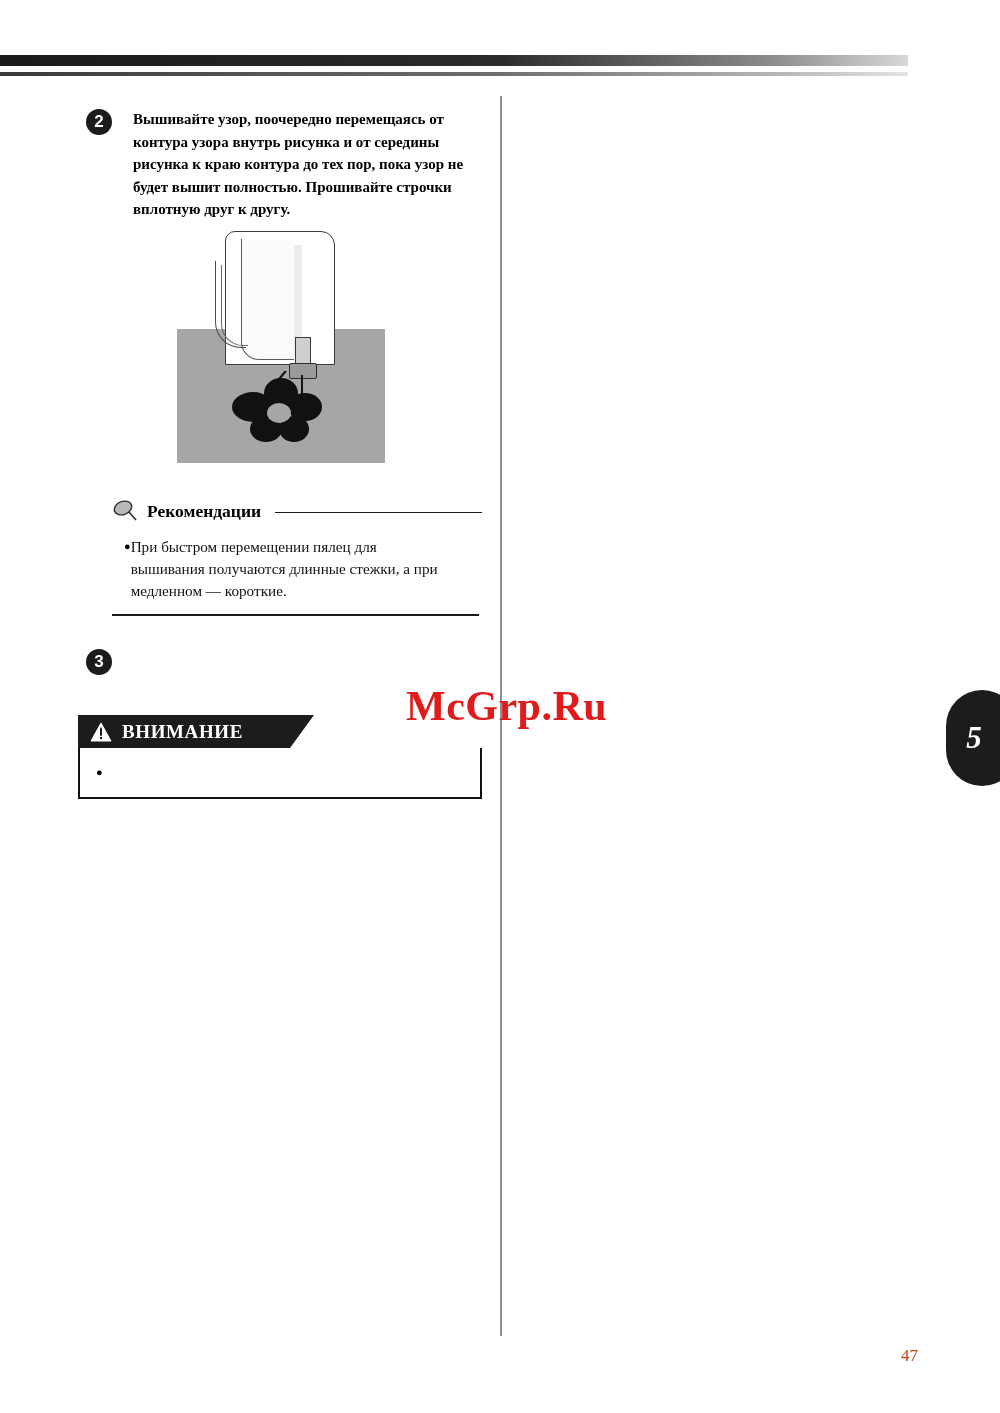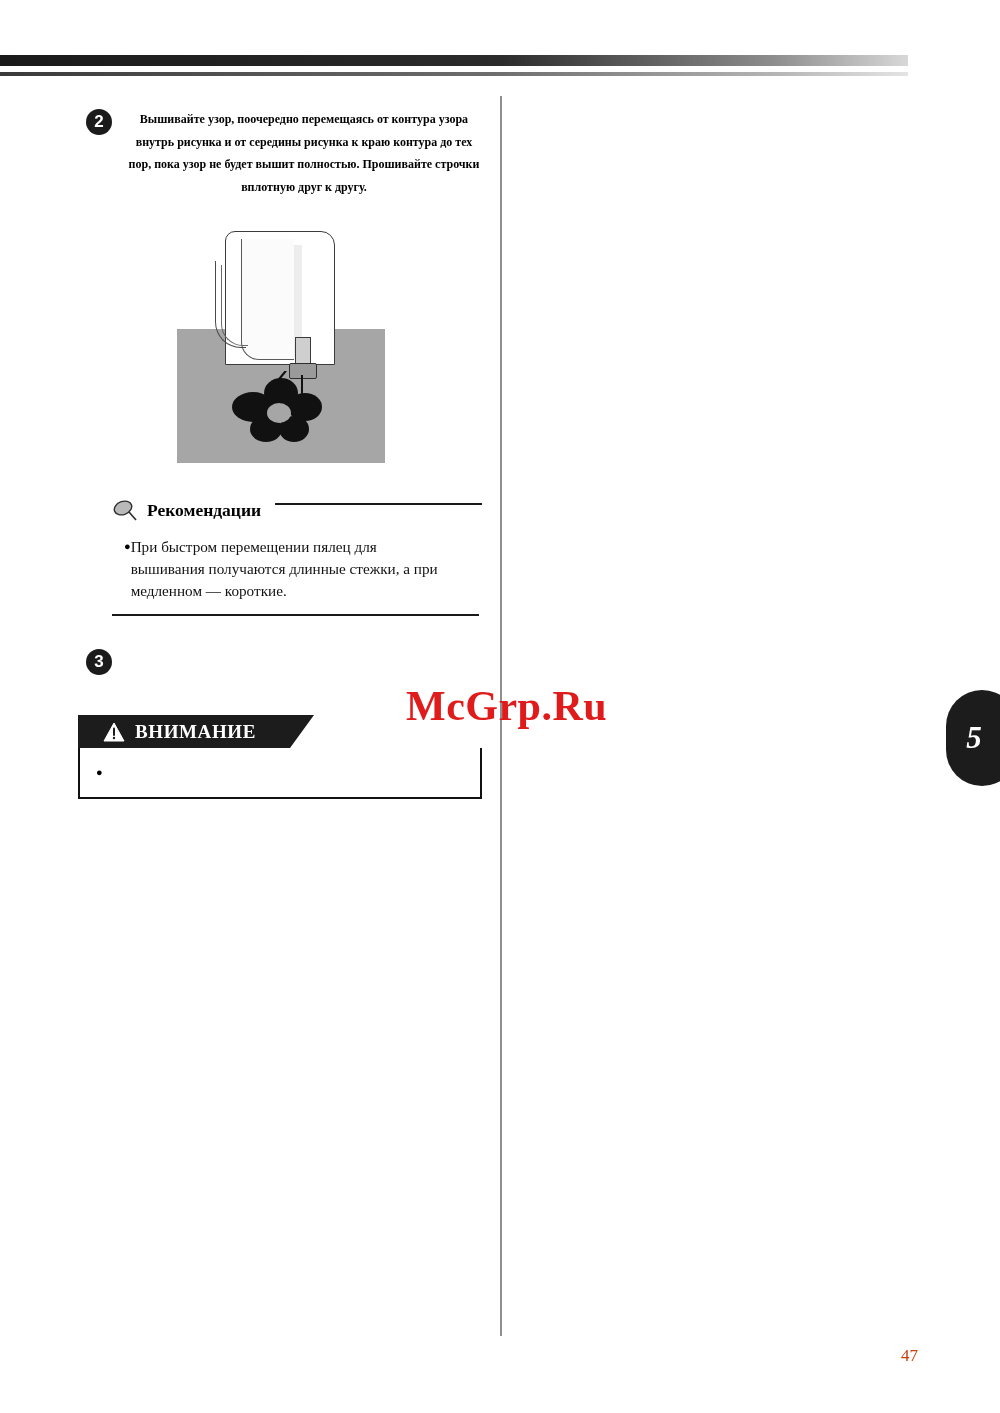--- a/index.html
+++ b/index.html
@@ -80,27 +80,26 @@
     font-family: "Liberation Sans", sans-serif;
     font-size: 17px;
     font-weight: bold;
     display: flex;
     align-items: center;
     justify-content: center;
     flex: 0 0 auto;
     margin-top: 1px;
   }
   .step-text {
-    margin-left: 13px;
-    font-family: "Liberation Serif", serif;
-    font-weight: bold;
-    font-size: 12px;
+    margin-left: 21px;
+    font-family: "Liberation Serif", serif;
+    font-weight: bold;
+    font-size: 15px;
     line-height: 22.5px;
     color: #000000;
-    text-align: center;
   }
 
   #step2 { left: 86px; top: 108px; width: 400px; }
   #step2 .step-text { width: 358px; }
   #step3 { left: 86px; top: 648px; width: 400px; }
   #step3 .step-text { width: 360px; }
 
   
   .illus {
     position: absolute;
@@ -202,21 +201,21 @@
 
   
   .tips {
     position: absolute;
     left: 112px;
     top: 500px;
     width: 370px;
   }
   .tips-head {
     display: flex;
-    align-items: flex-start;
+    align-items: center;
   }
   .tips-title {
     font-family: "Liberation Serif", serif;
     font-weight: bold;
     font-size: 17.5px;
     color: #000000;
     margin-left: 9px;
     white-space: nowrap;
   }
   .tips-rule {
@@ -259,21 +258,21 @@
     width: 404px;
   }
   .caution-header {
     position: relative;
     width: 212px;
     height: 33px;
     background: #1c1c1c;
     display: flex;
     align-items: center;
     box-sizing: border-box;
-    padding-left: 25px;
+    padding-left: 12px;
   }
   .caution-header::after {
     content: "";
     position: absolute;
     right: -24px;
     top: 0;
     width: 0;
     height: 0;
     border-top: 33px solid #1c1c1c;
     border-right: 24px solid transparent;

